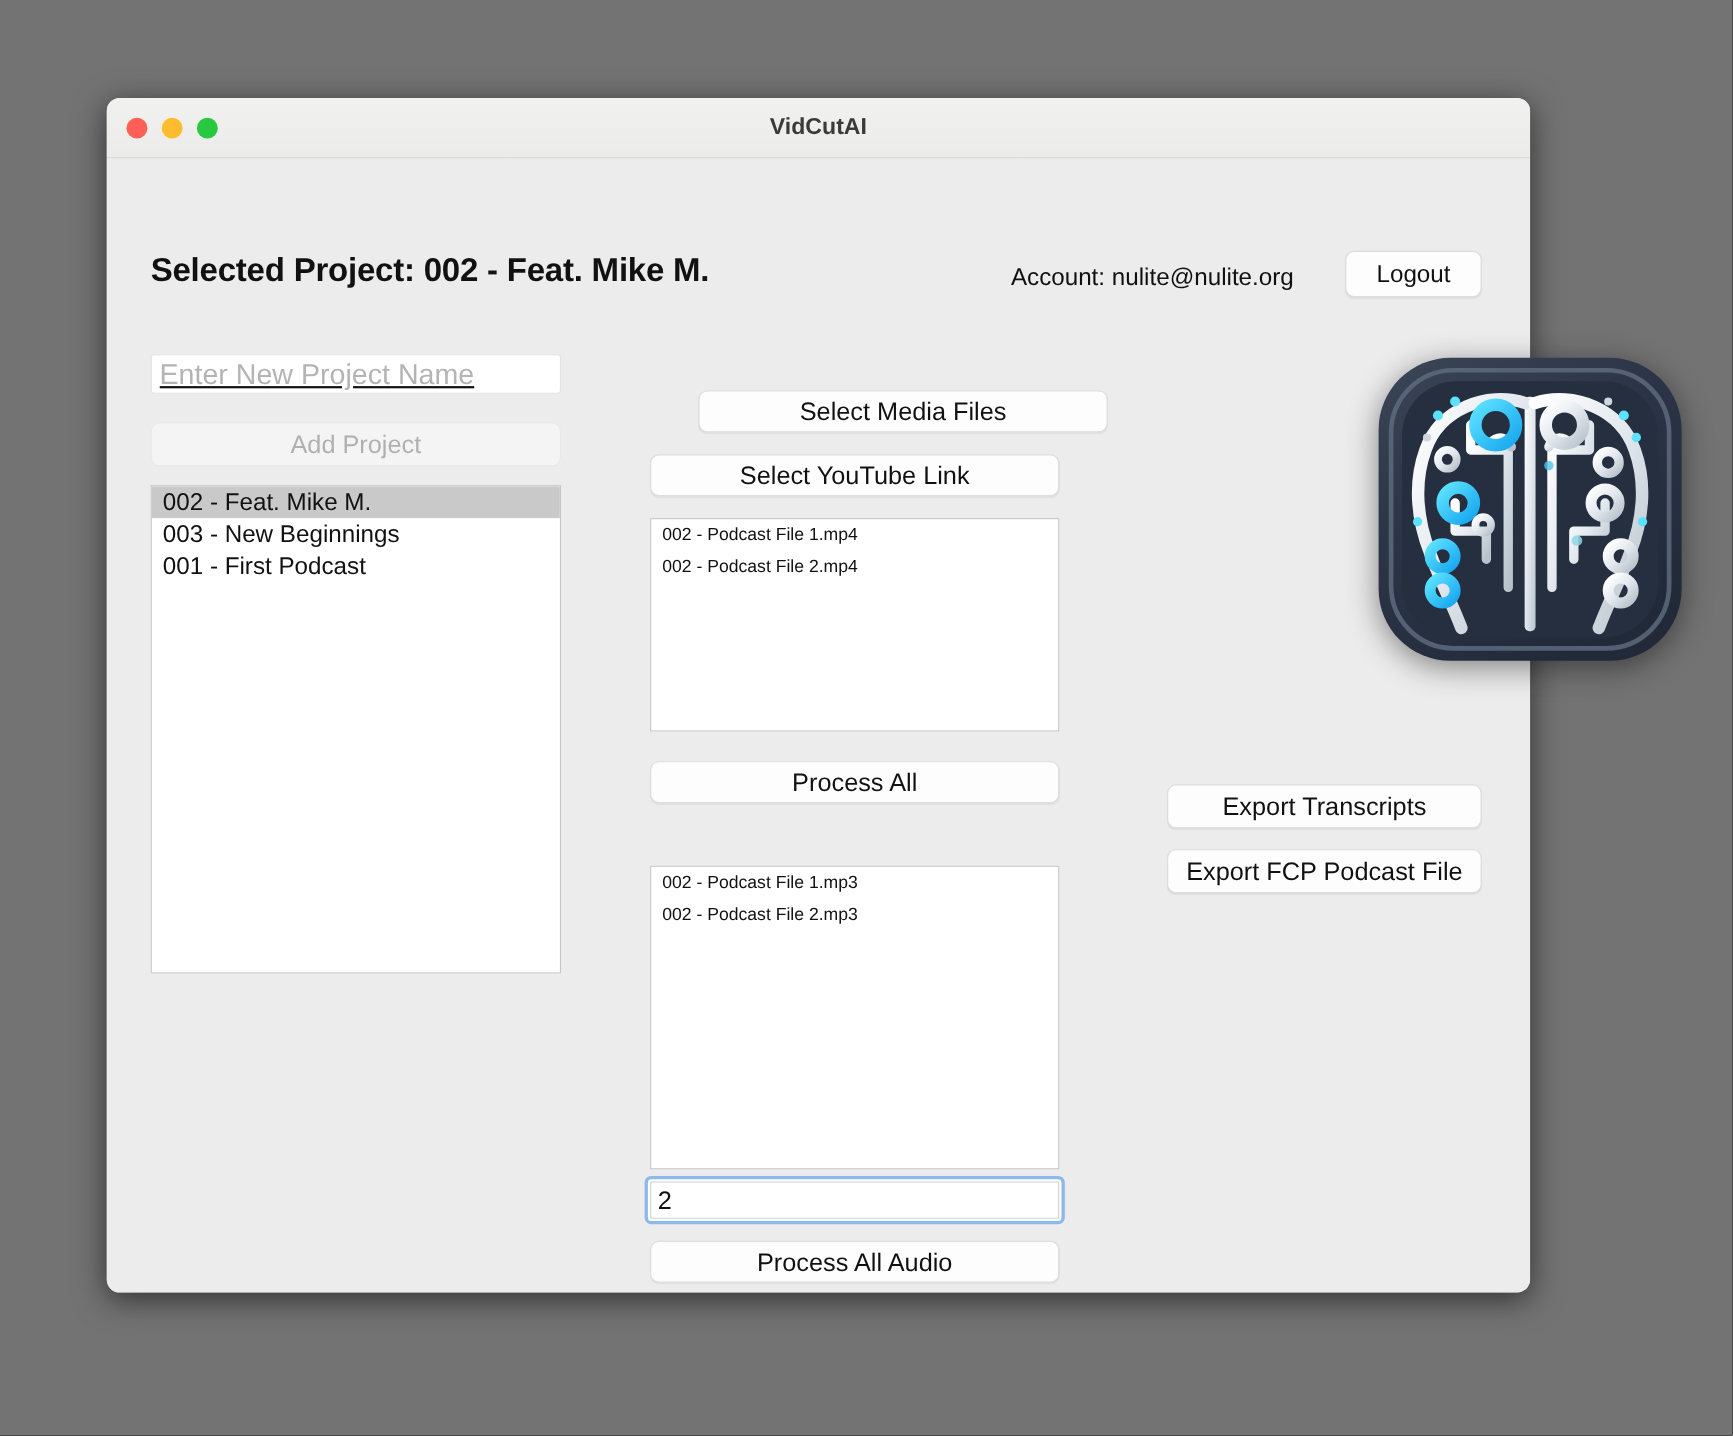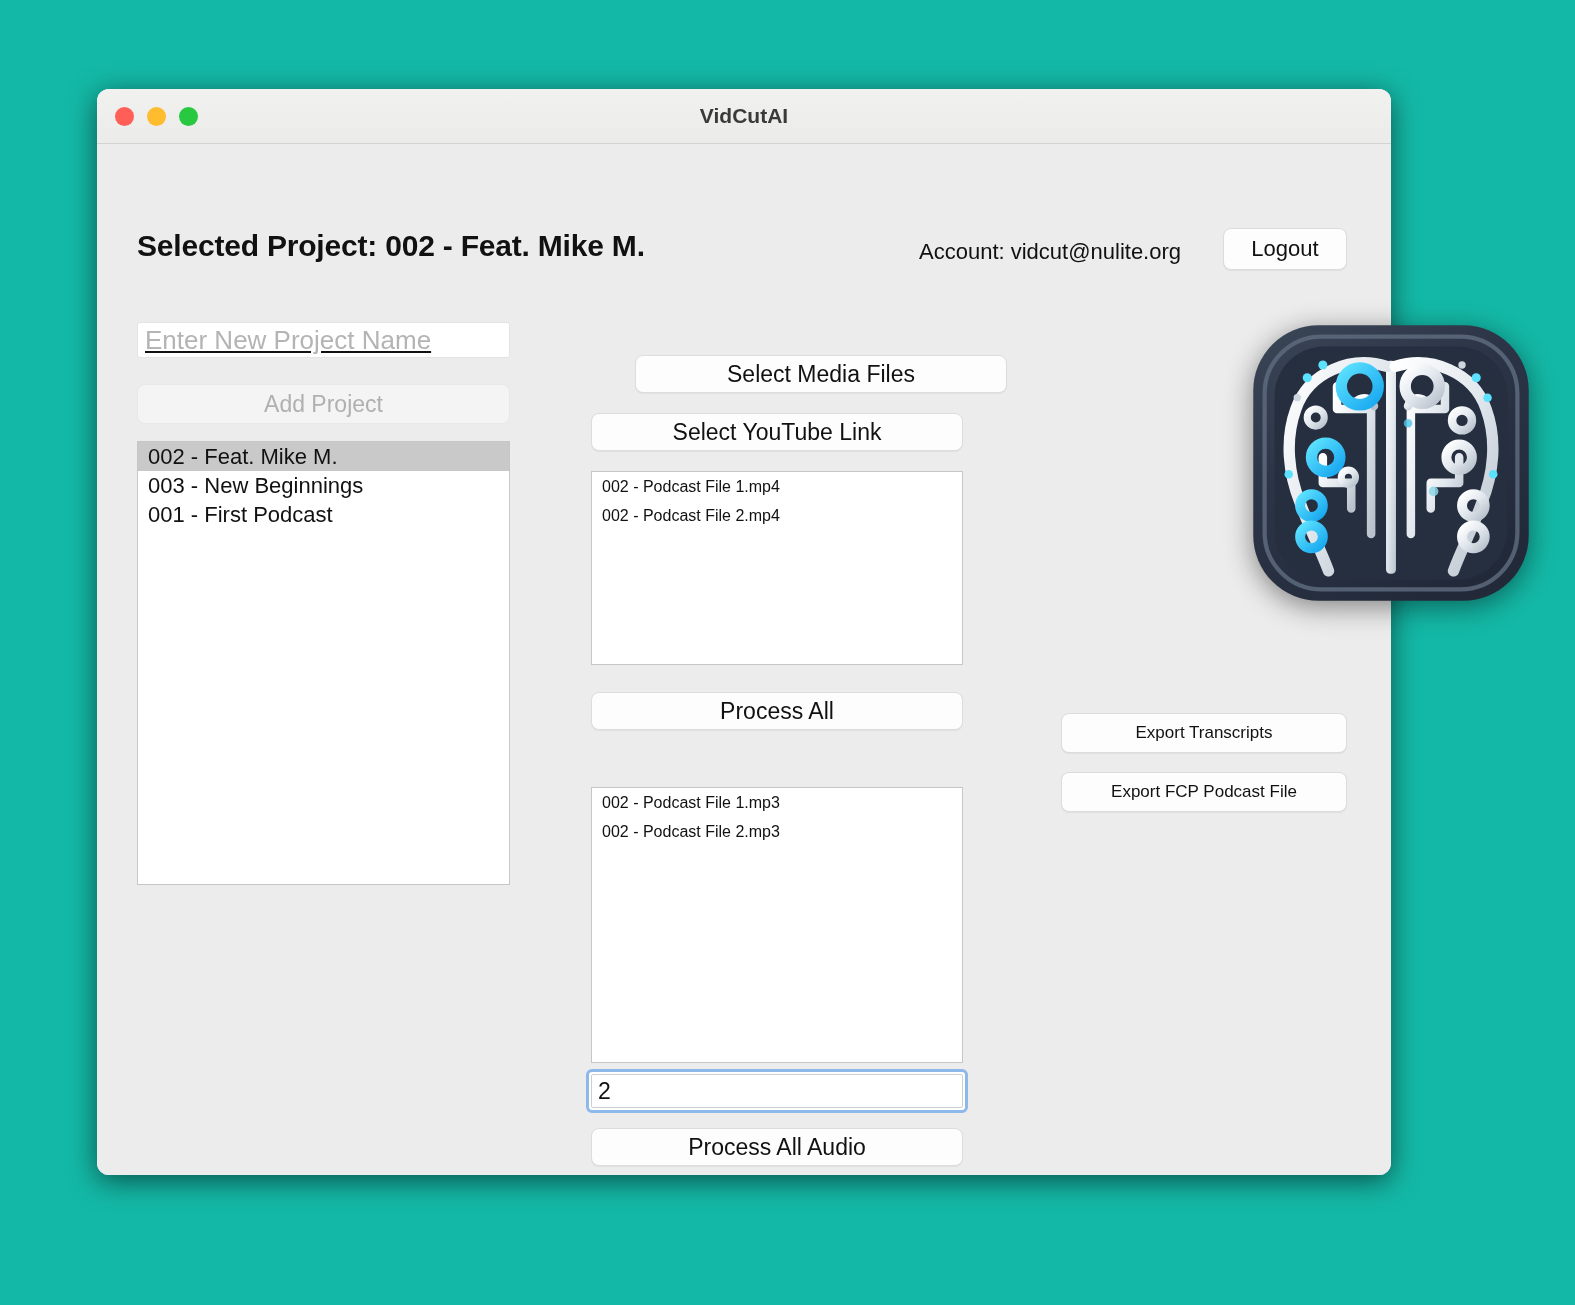--- a/index.html
+++ b/index.html
@@ -2,21 +2,21 @@
 <html><head>
 <meta charset="utf-8">
 <style>
   * { box-sizing: border-box; margin: 0; padding: 0; }
   html, body {
     width: 1575px; height: 1305px;
     background: #000000;
     font-family: "Liberation Sans", sans-serif;
     overflow: hidden;
   }
-  #root { position: relative; width: 1575px; height: 1305px; background: #14b8a6; }
+  #root { position: relative; width: 1575px; height: 1305px; background: #737373; }
 
   
   .window {
     position: absolute;
     left: 97px; top: 89px;
     width: 1294px; height: 1086px;
     background: #ececec;
     border-radius: 12px;
     overflow: hidden;
     box-shadow: 0 6px 28px rgba(0,0,0,0.55);
@@ -164,21 +164,21 @@
     outline: none;
   }
 
   
   .export-btn {
     position: absolute; left: 964px;
     width: 286px; height: 40px;
     background: #fdfdfd;
     border: 1px solid #dcdcdc;
     border-radius: 8px;
-    font-size: 17px; color: #111;
+    font-size: 23px; color: #111;
     font-family: "Liberation Sans", sans-serif;
     display: flex; align-items: center; justify-content: center;
     box-shadow: 0 1px 1px rgba(0,0,0,0.06);
     cursor: pointer;
   }
   .btn-export-transcripts { top: 569px; }
   .btn-export-fcp         { top: 628px; }
 
   
   .logo {
@@ -201,21 +201,21 @@
         <div class="tl red"></div>
         <div class="tl yellow"></div>
         <div class="tl green"></div>
       </div>
       <div class="win-title">VidCutAI</div>
     </div>
 
     <div class="content">
 
       <div class="page-title">Selected Project: 002 - Feat. Mike M.</div>
-      <div class="account-label">Account: vidcut@nulite.org</div>
+      <div class="account-label">Account: nulite@nulite.org</div>
       <button class="logout-btn">Logout</button>
 
       <input class="new-project-input" type="text" placeholder="Enter New Project Name" style="">
       <button class="add-project-btn">Add Project</button>
 
       <div class="project-list">
         <div class="project-row selected">002 - Feat. Mike M.</div>
         <div class="project-row">003 - New Beginnings</div>
         <div class="project-row">001 - First Podcast</div>
       </div>

